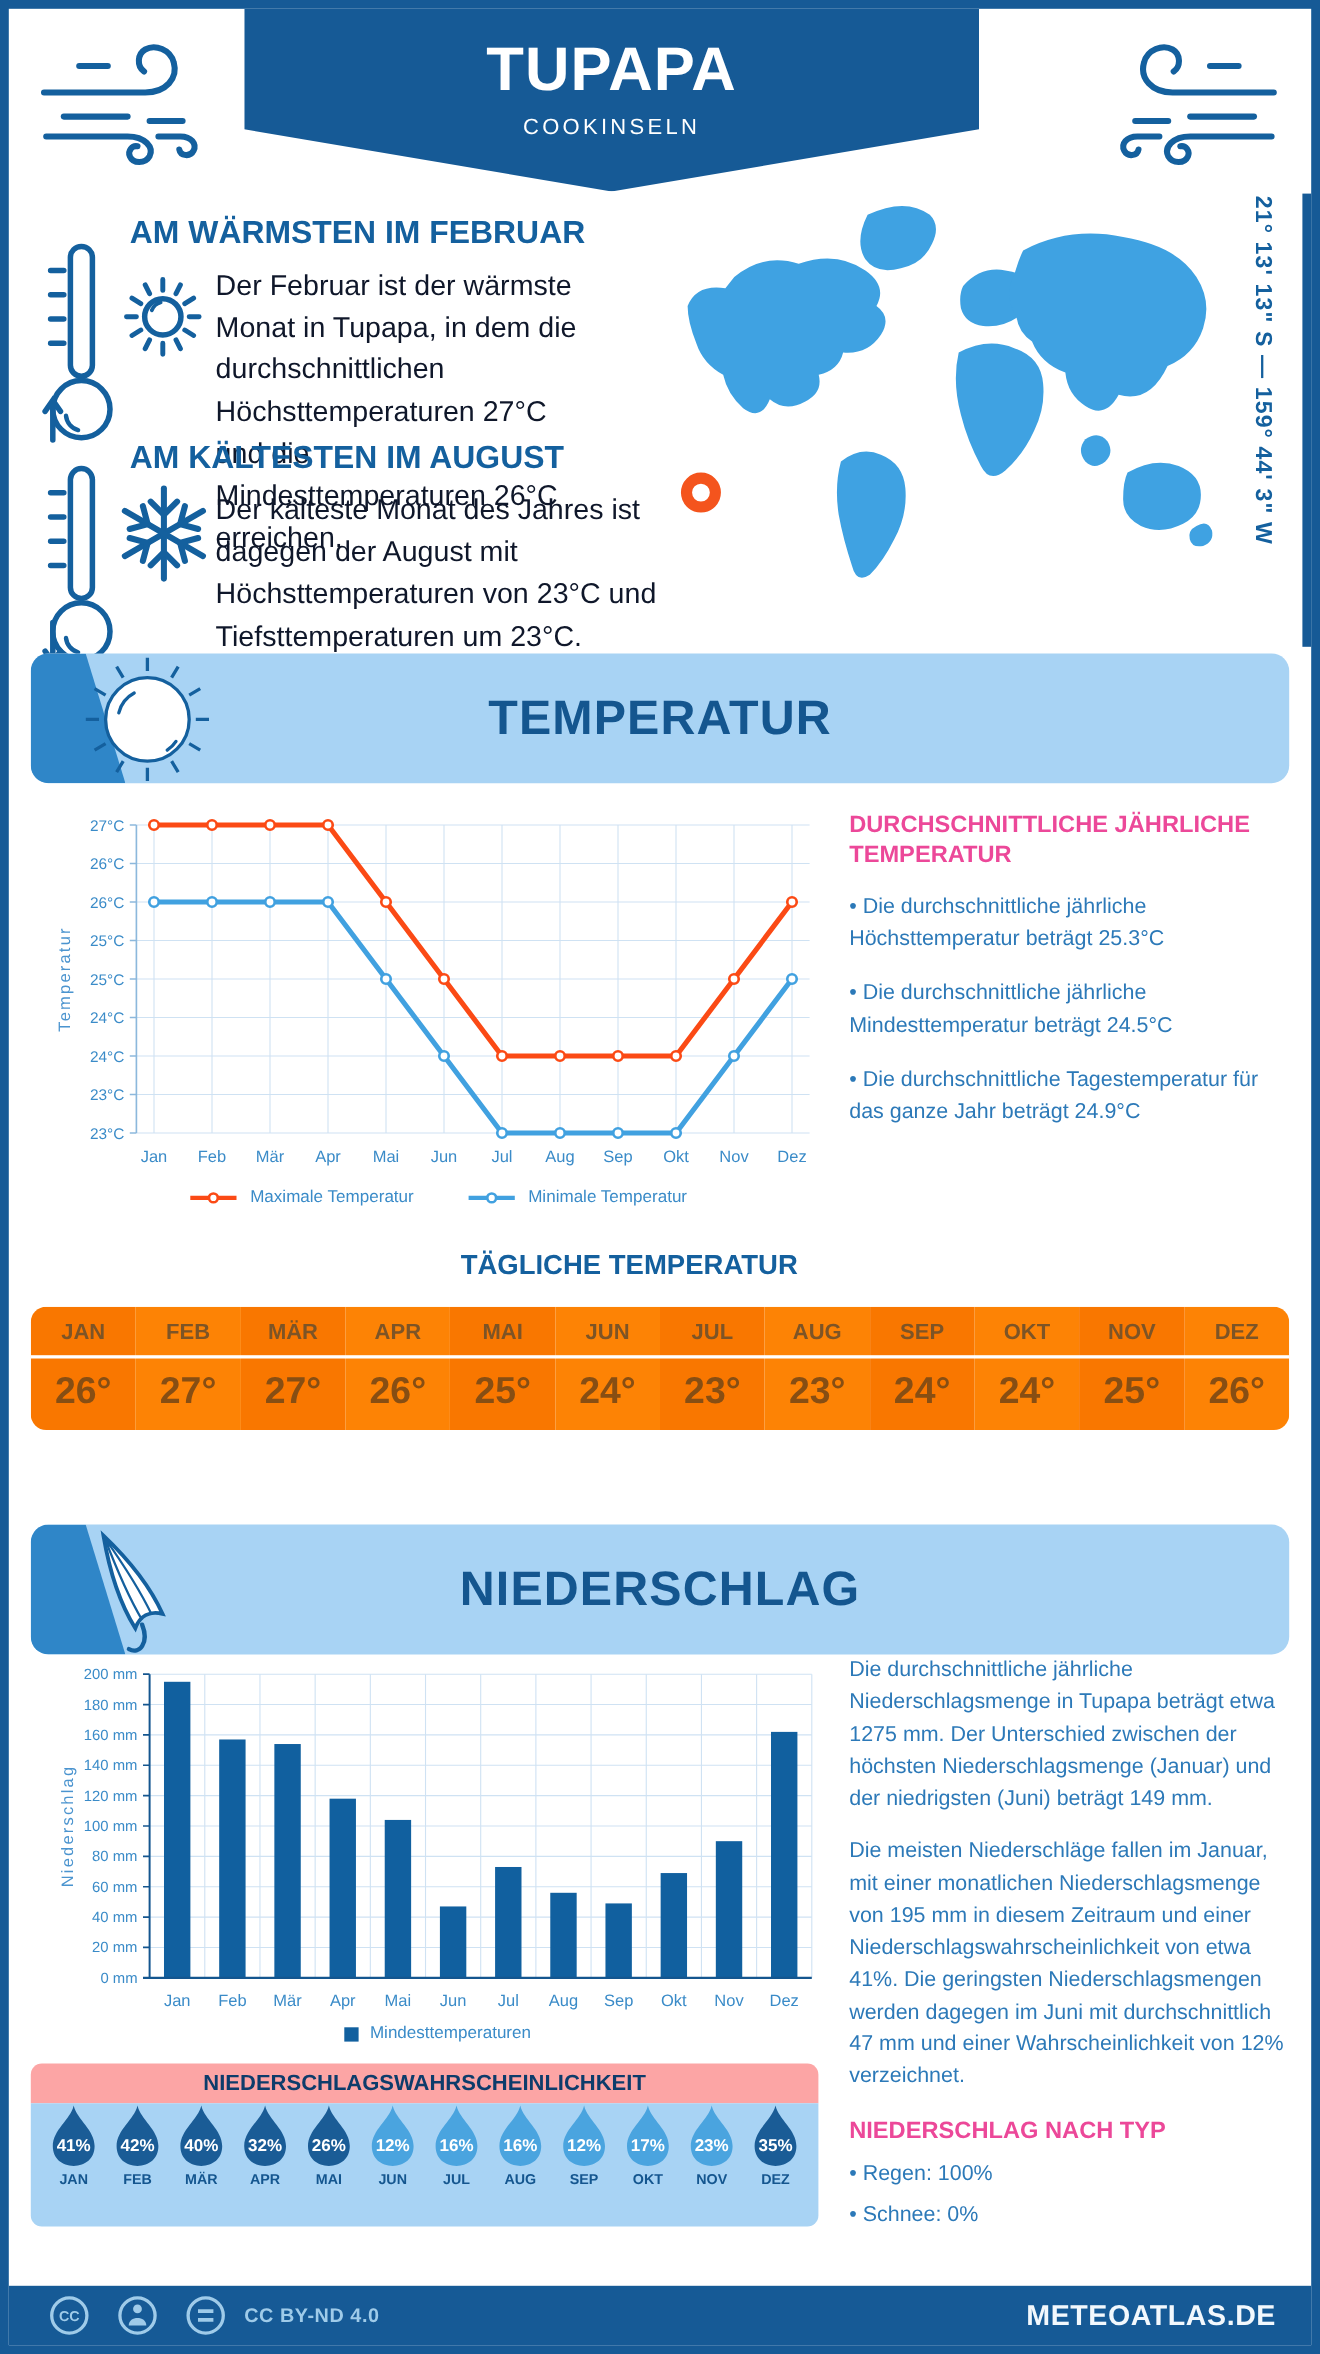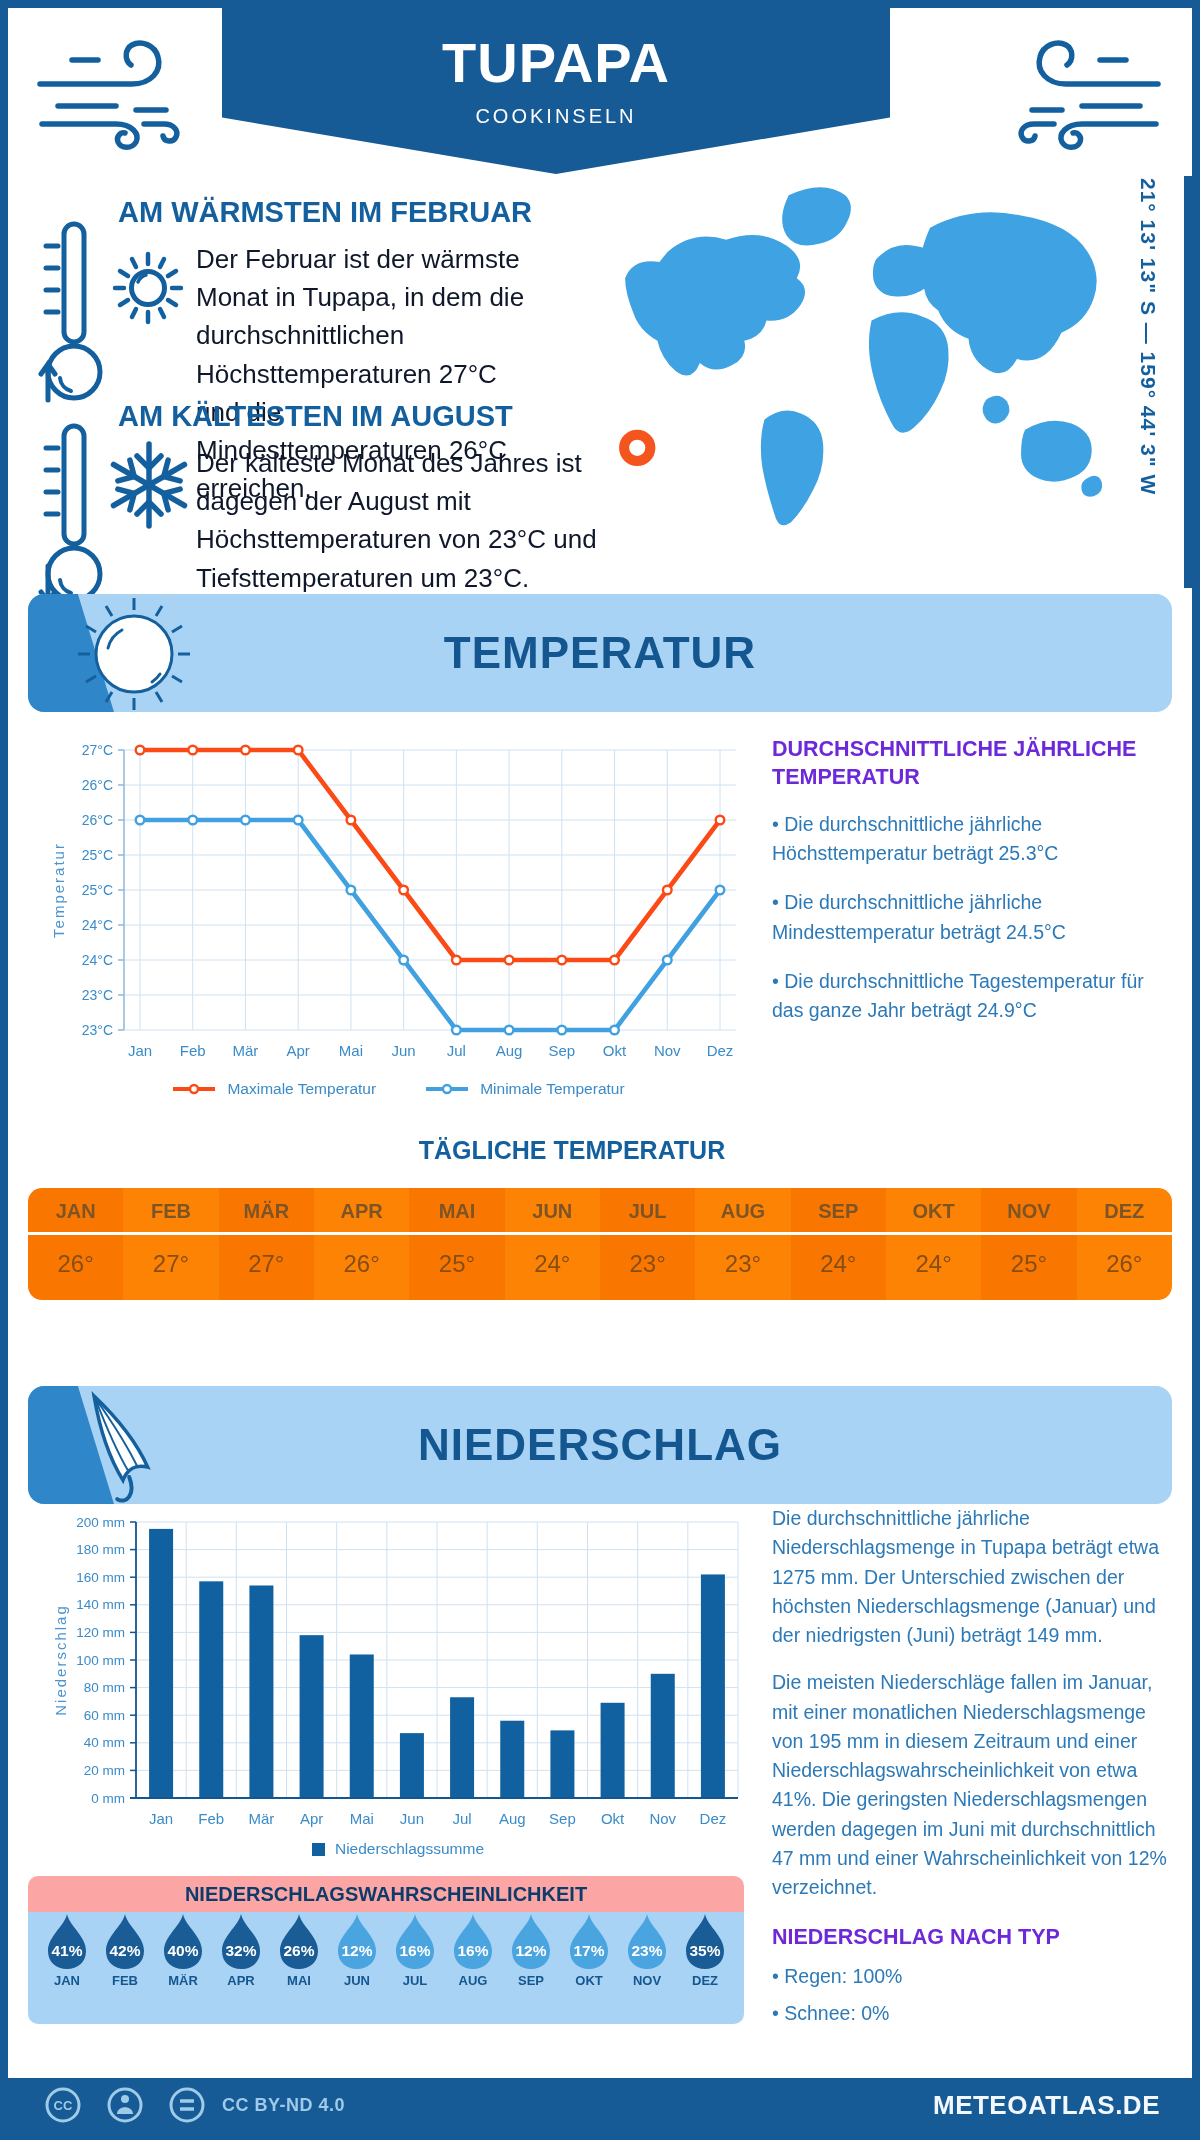--- a/index.html
+++ b/index.html
@@ -20,33 +20,33 @@
           color:#14609e;letter-spacing:1px;}
   .right-accent{left:1176px;top:168px;width:16px;height:412px;background:#165a96;}
   
   .section-banner{left:20px;width:1144px;height:118px;background:#a8d3f4;border-radius:16px;}
   .section-banner .corner{position:absolute;left:0;top:0;width:86px;height:100%;background:#2f86c8;
           clip-path:polygon(0 0,58% 0,100% 100%,0 100%);border-radius:16px 0 0 16px;}
   .section-title{position:absolute;left:0;right:0;top:34px;text-align:center;font-size:44px;
           font-weight:bold;color:#14568f;letter-spacing:1px;}
   
   .side{width:404px;}
-  .side h4{margin:0 0 18px 0;font-size:21.5px;font-weight:bold;color:#6d28d9;line-height:1.3;}
+  .side h4{margin:0 0 18px 0;font-size:21.5px;font-weight:bold;color:#ec4899;line-height:1.3;}
   .side p{margin:0 0 18px 0;font-size:19.5px;line-height:1.5;color:#2c79b8;}
   .side .bullet{margin:0 0 8px 0;}
   
   .legend{display:flex;justify-content:center;gap:48px;align-items:center;}
   .legend-item{display:flex;align-items:center;gap:10px;font-size:15.5px;color:#3a8bc8;}
   .legend-sq{width:13px;height:13px;display:inline-block;}
   
   .daily-head{left:0;width:1128px;top:1128px;text-align:center;font-size:25px;font-weight:bold;color:#14609e;}
   #temp-table{left:20px;top:1180px;width:1144px;height:112px;border-radius:14px;overflow:hidden;display:flex;}
   .tcol{flex:1;display:flex;flex-direction:column;text-align:center;}
   .tmonth{height:44px;line-height:46px;font-size:20px;font-weight:bold;color:#7d5426;}
-  .tval{flex:1;line-height:64px;font-size:24px;font-weight:normal;color:#874e13;}
+  .tval{flex:1;line-height:64px;font-size:34px;font-weight:bold;color:#874e13;}
   .tsep{position:absolute;left:0;right:0;top:44px;height:3px;background:#fff;}
   
   #prob-panel{left:20px;top:1868px;width:716px;height:148px;}
   .prob-head{height:36px;line-height:36px;background:#fca5a5;border-radius:10px 10px 0 0;text-align:center;
           font-size:20px;font-weight:bold;color:#0d3c6b;}
   .prob-body{height:112px;background:#a8d3f4;border-radius:0 0 10px 10px;display:flex;
           justify-content:space-between;padding:0 12px 0 12px;box-sizing:border-box;}
   .drop{position:relative;width:54px;text-align:center;}
   .drop svg{display:block;margin:0 auto;}
   .drop .pct{position:absolute;left:0;right:0;top:30px;font-size:15.5px;font-weight:bold;color:#fff;}
@@ -415,21 +415,21 @@
       <text x="464.24999999999994" y="318" text-anchor="middle" font-size="15" fill="#3a8bc8">Aug</text>
       <text x="514.4166666666666" y="318" text-anchor="middle" font-size="15" fill="#3a8bc8">Sep</text>
       <text x="564.5833333333334" y="318" text-anchor="middle" font-size="15" fill="#3a8bc8">Okt</text>
       <text x="614.75" y="318" text-anchor="middle" font-size="15" fill="#3a8bc8">Nov</text>
       <text x="664.9166666666666" y="318" text-anchor="middle" font-size="15" fill="#3a8bc8">Dez</text>
       <text x="18" y="154" text-anchor="middle" font-size="15" fill="#4b94cf" letter-spacing="2" transform="rotate(-90 18 154)">Niederschlag</text>
     </svg>
   <div id="precip-legend" class="abs legend" style="left:40px;top:1832px;width:700px">
       <div class="legend-item">
         <span class="legend-sq" style="background: rgb(17, 96, 159);"></span>
-        <span>Niederschlagssumme</span>
+        <span>Mindesttemperaturen</span>
       </div>
     </div>
 
   <div class="abs side" style="left:764px;top:1496px">
     <p>Die durchschnittliche jährliche Niederschlagsmenge in Tupapa beträgt etwa 1275 mm. Der Unterschied zwischen der höchsten Niederschlagsmenge (Januar) und der niedrigsten (Juni) beträgt 149 mm.</p>
     <p style="margin-bottom:22px">Die meisten Niederschläge fallen im Januar, mit einer monatlichen Niederschlagsmenge von 195 mm in diesem Zeitraum und einer Niederschlagswahrscheinlichkeit von etwa 41%. Die geringsten Niederschlagsmengen werden dagegen im Juni mit durchschnittlich 47 mm und einer Wahrscheinlichkeit von 12% verzeichnet.</p>
     <h4 style="margin-bottom:10px">NIEDERSCHLAG NACH TYP</h4>
     <p class="bullet">• Regen: 100%</p>
     <p class="bullet">• Schnee: 0%</p>
   </div>

